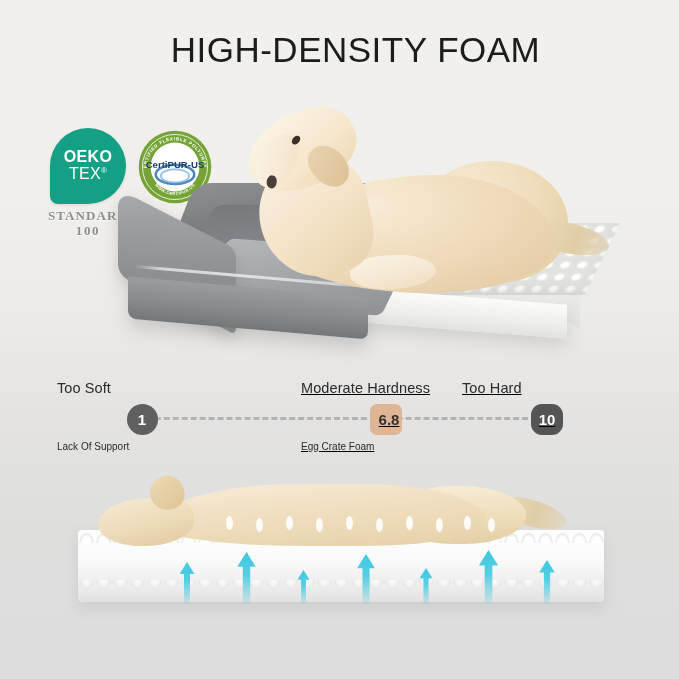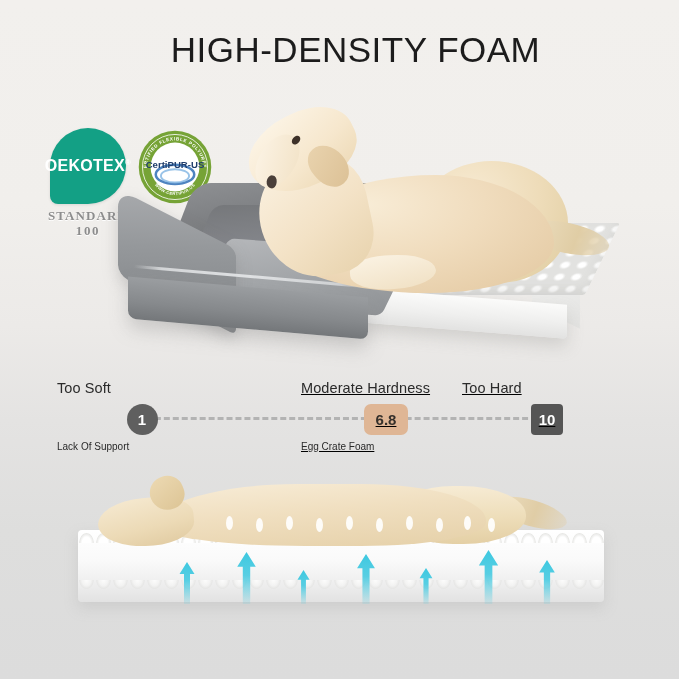--- a/index.html
+++ b/index.html
@@ -59,35 +59,35 @@
     text-align: center;
   }
   .oeko-drop {
     width: 76px;
     height: 76px;
     margin: 0 auto;
     background: #13a085;
     border-radius: 50% 50% 50% 8px;
     transform: rotate(0deg);
     display: flex;
-    flex-direction: row;
+    flex-direction: column;
     align-items: center;
     justify-content: center;
     color: #ffffff;
     box-shadow: 0 1px 3px rgba(0,0,0,0.10);
   }
   .oeko-l1 {
     font-size: 16px;
     font-weight: 700;
     letter-spacing: 0.3px;
     line-height: 1.05;
   }
   .oeko-l2 {
     font-size: 16px;
-    font-weight: 700;
+    font-weight: 400;
     letter-spacing: 0.3px;
     line-height: 1.05;
   }
   .oeko-l2 sup { font-size: 8px; vertical-align: super; }
   .oeko-sub {
     margin-top: 5px;
     font-family: "Liberation Serif", serif;
     font-size: 13px;
     font-weight: 700;
     color: #8d8d8d;
@@ -345,29 +345,30 @@
     position: relative;
     z-index: 2;
   }
   .m-one {
     width: 31px; height: 31px;
     border-radius: 50%;
     background: #5f5f5f;
     font-size: 15px;
   }
   .m-mid {
-    width: 44px; height: 31px;
+    width: 26px; height: 31px;
     border-radius: 7px;
     background: #dfb695;
     color: #35302b;
     font-size: 15px;
+    padding-left: 6px;
   }
   .m-ten {
     width: 32px; height: 31px;
-    border-radius: 4px;
+    border-radius: 11px;
     background: #555555;
     font-size: 15px;
   }
   .stop-bot {
     font-size: 10px;
     color: #2a2a2a;
     line-height: 1.28;
   }
 
   

